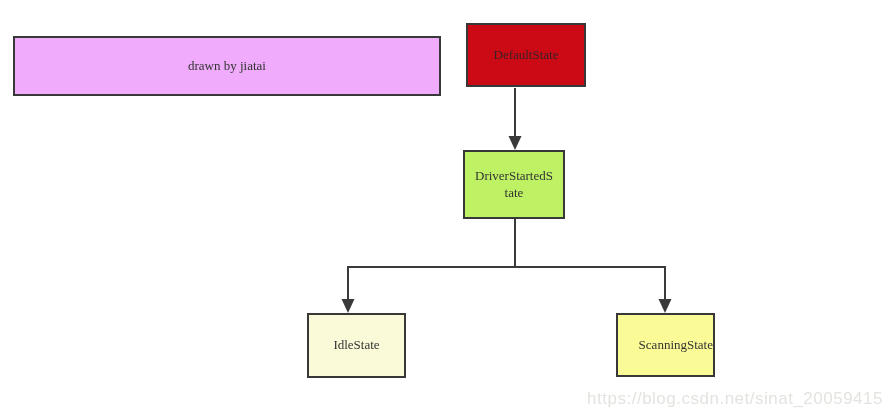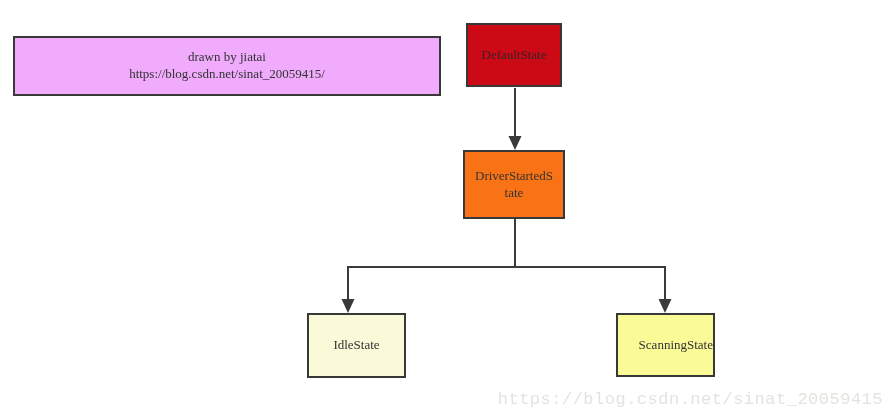--- a/index.html
+++ b/index.html
@@ -48,21 +48,21 @@
   .credit-box {
     left: 13px;
     top: 36px;
     width: 428px;
     height: 60px;
     flex-direction: column;
   }
   .node-default {
     left: 466px;
     top: 23px;
-    width: 96px;
+    width: 120px;
     height: 64px;
     color: #3a2025;
   }
   .node-driver {
     left: 463px;
     top: 150px;
     width: 102px;
     height: 69px;
   }
   .node-driver .node-label {
@@ -78,21 +78,21 @@
   .node-scanning {
     left: 616px;
     top: 313px;
     width: 99px;
     height: 64px;
   }
   .watermark {
     position: absolute;
     right: 5px;
     bottom: 7px;
-    font-family: Liberation Mono, monospace;
+    font-family: Liberation Sans, sans-serif;
     font-size: 17px;
     letter-spacing: 0.5px;
     z-index: 2;
     white-space: nowrap;
     user-select: none;
   }
 </style>
 </head>
 <body>
 
@@ -107,28 +107,27 @@
 
     <path class="edge-line" d="M348 266 L348 300"></path>
     <polygon class="arrowhead" points="341.5,299 354.5,299 348,313"></polygon>
 
     <path class="edge-line" d="M665 266 L665 300"></path>
     <polygon class="arrowhead" points="658.5,299 671.5,299 665,313"></polygon>
   </svg>
 
   <div class="node credit-box" style="background-color: #f0abfc; justify-content: center;">
     <div>drawn by jiatai</div>
-    <div>https://blog.csdn.net/sinat_20059415/</div>
   </div>
 
   <div class="node node-default" style="background-color: rgb(204, 10, 21);">
     <div class="node-label">DefaultState</div>
   </div>
 
-  <div class="node node-driver" style="background-color: #f97316;">
+  <div class="node node-driver" style="background-color: #bef264;">
     <div class="node-label">DriverStartedState</div>
   </div>
 
   <div class="node node-idle" style="background-color: rgb(250, 250, 217); margin-left: 8px;">
     <div class="node-label">IdleState</div>
   </div>
 
   <div class="node node-scanning" style="background-color: rgb(250, 250, 150); justify-content: flex-end;">
     <div class="node-label">ScanningState</div>
   </div>

